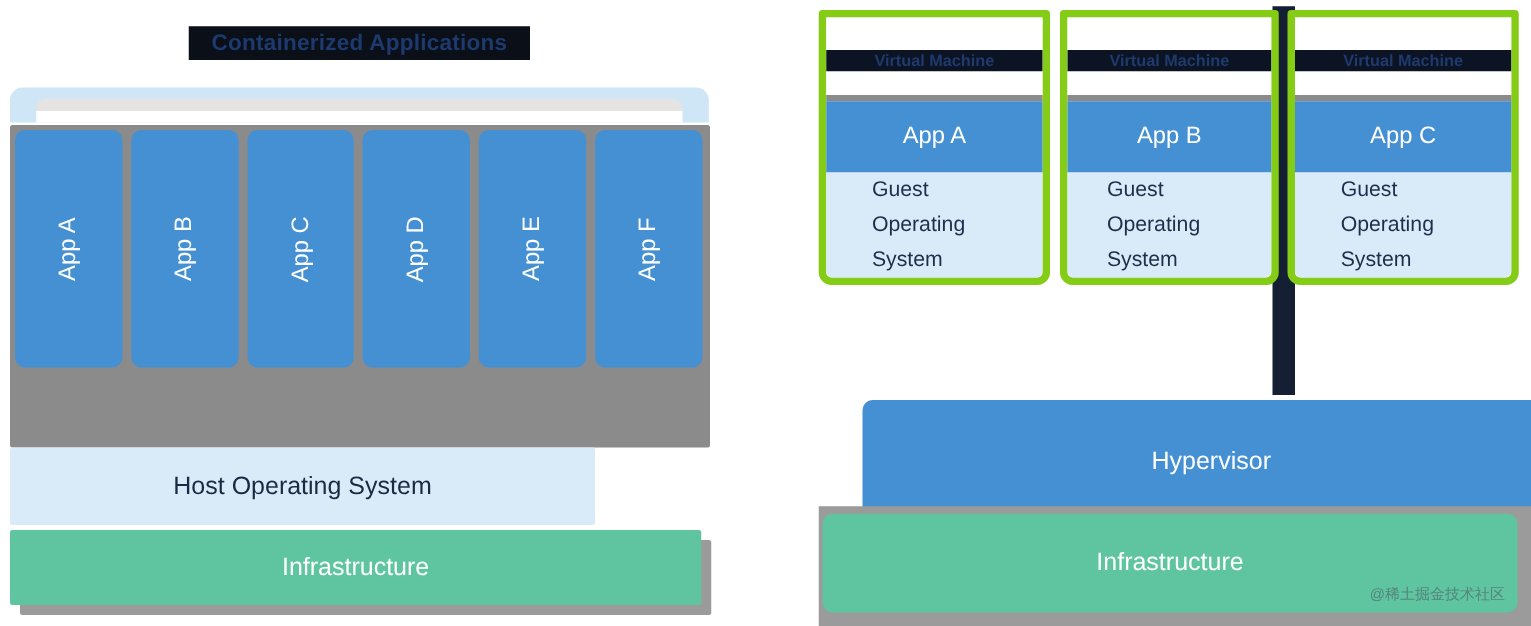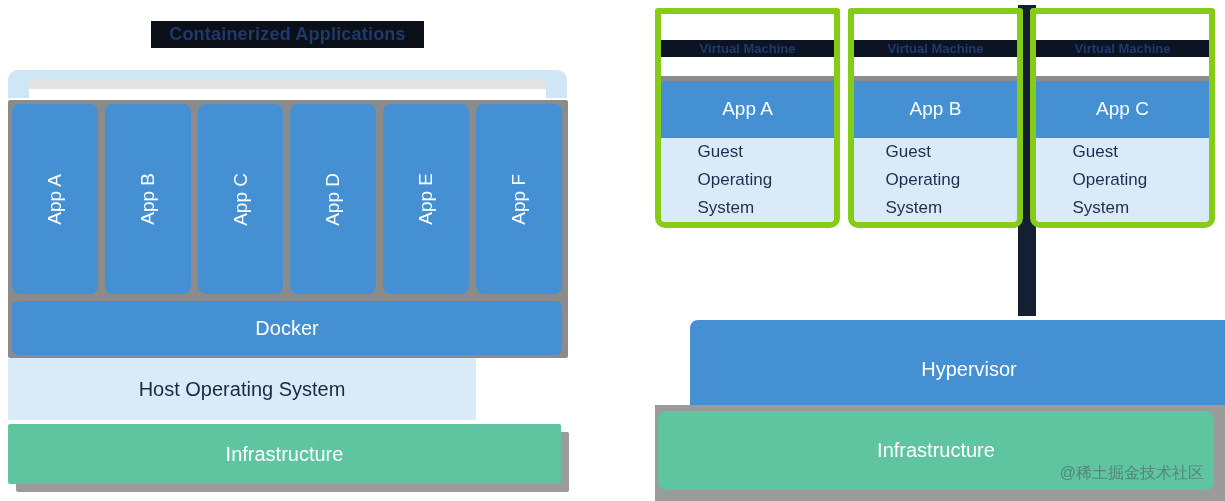--- a/index.html
+++ b/index.html
@@ -86,21 +86,21 @@
   }
   .infra-right-backdrop{
     left:655px;top:405px;width:570px;height:96px;background:#9b9b9b;
   }
   .infra-right{
     left:658px;top:411px;width:556px;height:79px;
     background:#5ec5a0;color:#ffffff;font-size:20px;border-radius:8px;
   }
   .watermark{
     position:absolute;right:10px;bottom:6px;
-    color:rgba(80,98,104,0.65);font-size:16px;
+    color:rgba(80,98,104,0.65);font-size:12px;
   }
 </style>
 </head>
 <body>
 
 <div id="canvas">
 
   <div class="abs title-box center">
     <span>Containerized Applications</span>
   </div>
@@ -122,23 +122,20 @@
       </div>
       <div class="app-box">
         <span>App D</span>
       </div>
       <div class="app-box">
         <span>App E</span>
       </div>
       <div class="app-box">
         <span>App F</span>
       </div>
-    </div>
-    <div class="docker-bar center">
-      <span>Docker</span>
     </div>
   </div>
 
   <div class="abs hostos-bar center">
     <span>Host Operating System</span>
   </div>
 
   <div class="abs infra-left center">
     <span>Infrastructure</span>
   </div>

